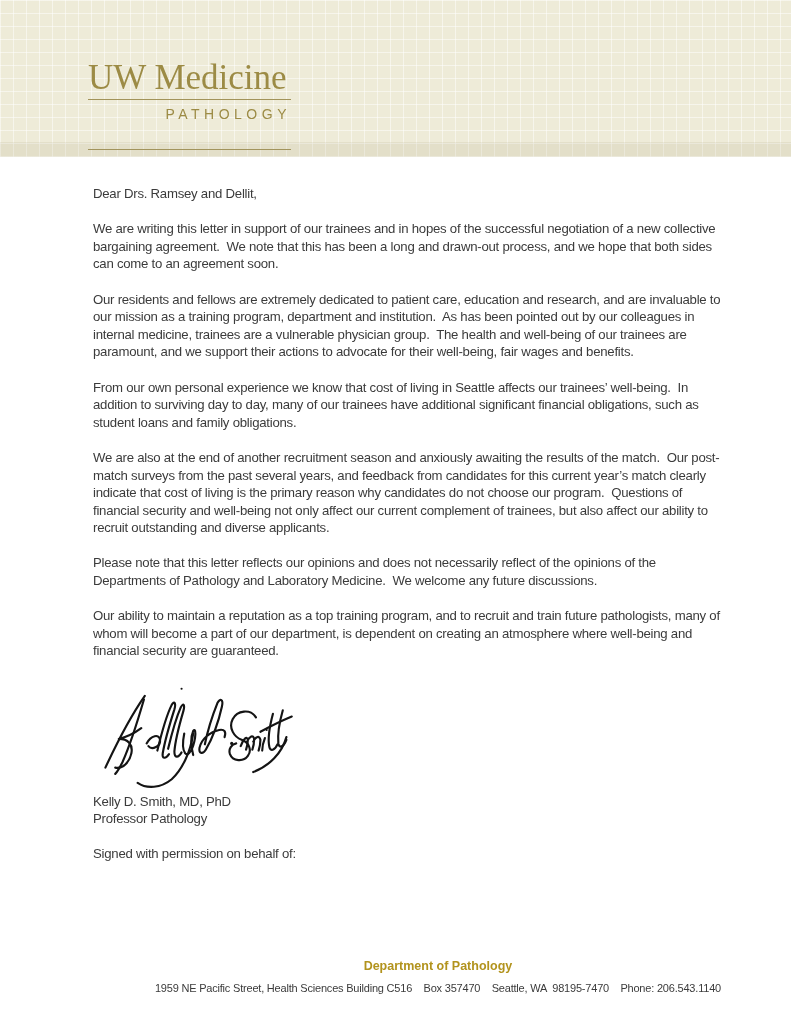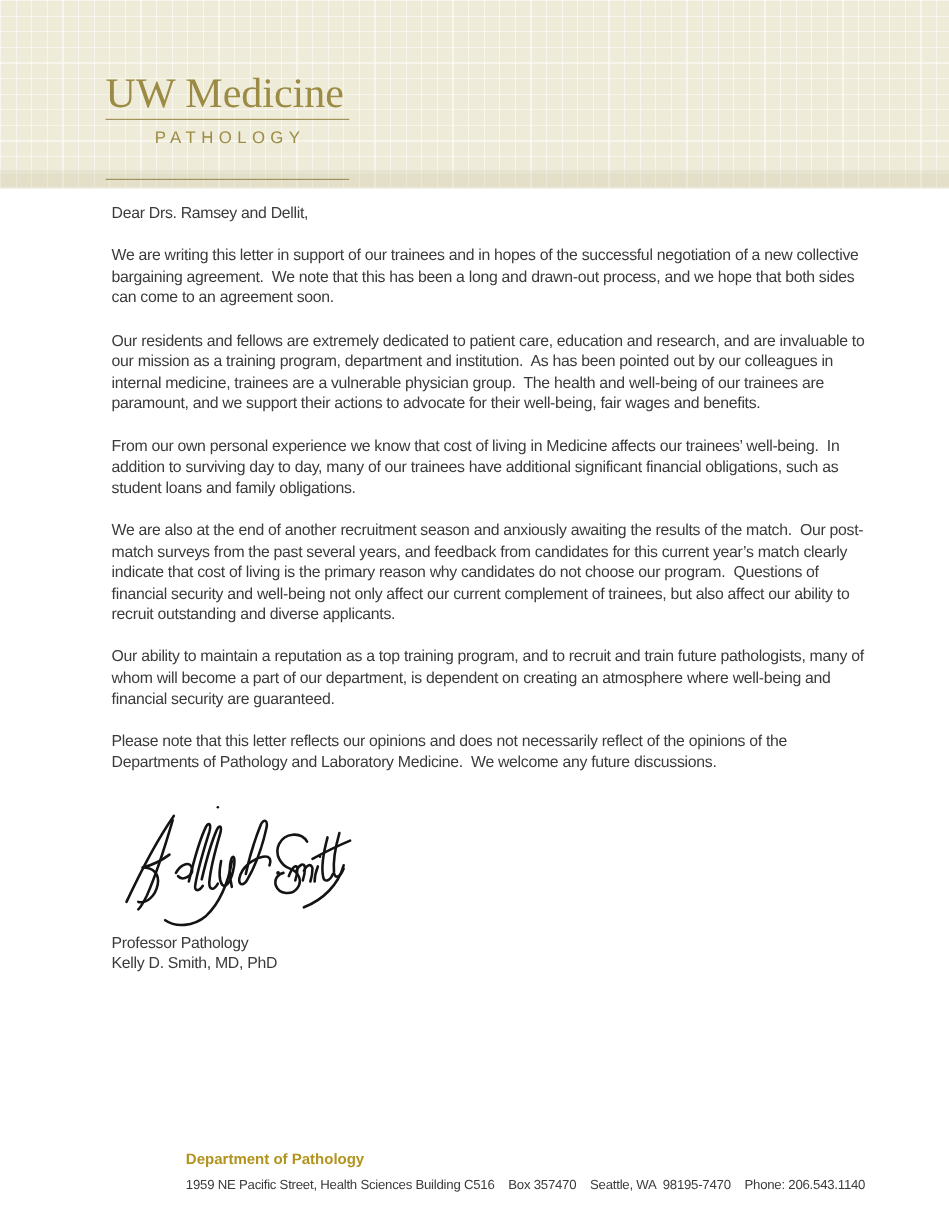--- a/index.html
+++ b/index.html
@@ -42,21 +42,21 @@
     color: #9c8b45;
     letter-spacing: 0px;
     white-space: nowrap;
   }
   .logo-rule {
     height: 0;
     border-top: 1px solid #a2935a;
     margin-top: 4px;
   }
   .logo-sub {
-    text-align: center;
+    text-align: right;
     font-size: 14px;
     font-weight: normal;
     letter-spacing: 4.5px;
     text-indent: 4.5px;
     color: #9c8b45;
     padding: 6px 0 23px 0;
   }
 
   
   .letter-body {
@@ -66,36 +66,36 @@
     width: 628px;
     color: #3b3b3b;
     font-size: 13.2px;
     letter-spacing: -0.25px;
     line-height: 17.6px;
   }
   .letter-body p {
     margin: 0 0 17.6px 0;
     white-space: pre-wrap;
   }
-  .letter-body .salutation { margin-top: 12px; }
+  .letter-body .salutation { margin-top: 28px; }
   .sig-line { white-space: pre-wrap; }
   .signature-wrap {
     margin: 5px 0 3px 2px;
     width: 200px;
     height: 112px;
   }
   .signature-wrap svg { display: block; width: 200px; height: 112px; }
   .signer-block { margin: 2px 0 17.6px 0; }
 
   
   .footer {
     position: absolute;
     right: 70px;
     bottom: 29px;
-    text-align: left;
+    text-align: center;
   }
   .footer-dept {
     color: #b2931d;
     font-weight: bold;
     font-size: 12.5px;
     margin-bottom: 9px;
   }
   .footer-address {
     font-size: 11px;
     letter-spacing: -0.2px;
@@ -114,24 +114,24 @@
       <div class="logo-rule"></div>
       <div class="logo-sub">PATHOLOGY</div>
       <div class="logo-rule"></div>
     </div>
   </div>
 
   <div class="letter-body">
     <p class="salutation">Dear Drs. Ramsey and Dellit,</p>
     <p>We are writing this letter in support of our trainees and in hopes of the successful negotiation of a new collective bargaining agreement.  We note that this has been a long and drawn-out process, and we hope that both sides can come to an agreement soon.</p>
     <p>Our residents and fellows are extremely dedicated to patient care, education and research, and are invaluable to our mission as a training program, department and institution.  As has been pointed out by our colleagues in internal medicine, trainees are a vulnerable physician group.  The health and well-being of our trainees are paramount, and we support their actions to advocate for their well-being, fair wages and benefits.</p>
-    <p>From our own personal experience we know that cost of living in Medicine affects our trainees’ well-being.  In addition to surviving day to day, many of our trainees have additional significant financial obligations, such as student loans and family obligations.</p>
+    <p>From our own personal experience we know that cost of living in Seattle affects our trainees’ well-being.  In addition to surviving day to day, many of our trainees have additional significant financial obligations, such as student loans and family obligations.</p>
     <p>We are also at the end of another recruitment season and anxiously awaiting the results of the match.  Our post-match surveys from the past several years, and feedback from candidates for this current year’s match clearly indicate that cost of living is the primary reason why candidates do not choose our program.  Questions of financial security and well-being not only affect our current complement of trainees, but also affect our ability to recruit outstanding and diverse applicants.</p>
+    <p>Please note that this letter reflects our opinions and does not necessarily reflect of the opinions of the Departments of Pathology and Laboratory Medicine.  We welcome any future discussions.</p>
     <p>Our ability to maintain a reputation as a top training program, and to recruit and train future pathologists, many of whom will become a part of our department, is dependent on creating an atmosphere where well-being and financial security are guaranteed.</p>
-    <p>Please note that this letter reflects our opinions and does not necessarily reflect of the opinions of the Departments of Pathology and Laboratory Medicine.  We welcome any future discussions.</p>
 
     <div class="signature-wrap">
       <svg viewBox="0 0 220 125" xmlns="http://www.w3.org/2000/svg" fill="none" stroke="#141414" stroke-width="2.4" stroke-linecap="round" stroke-linejoin="round">
 
         <path d="M10,100 C24,70 40,40 54,20"></path>
 
         <path d="M53,24 C46,48 38,74 29,94 C26,100 23,105 21,107"></path>
 
         <path d="M50,56 C42,62 33,66 25,68 C35,68 41,74 39,84 C37,94 29,102 21,100"></path>
 
@@ -159,24 +159,25 @@
 
         <path d="M208,36 C204,50 202,62 203,73 C204,79 209,77 212,69"></path>
 
         <path d="M183,60 C194,54 206,48 218,43"></path>
 
         <path d="M212,66 C207,84 193,98 175,105"></path>
       </svg>
     </div>
 
     <div class="signer-block">
+      <div class="sig-line">Kelly D. Smith, MD, PhD</div>
       <div class="sig-line">Professor Pathology</div>
-      <div class="sig-line">Kelly D. Smith, MD, PhD</div>
     </div>
 
+    <p>Signed with permission on behalf of:</p>
   </div>
 
   <div class="footer">
     <div class="footer-dept">Department of Pathology</div>
     <div class="footer-address">1959 NE Pacific Street, Health Sciences Building C516    Box 357470    Seattle, WA  98195-7470    Phone: 206.543.1140</div>
   </div>
 
 </div>
 
 </body></html>

